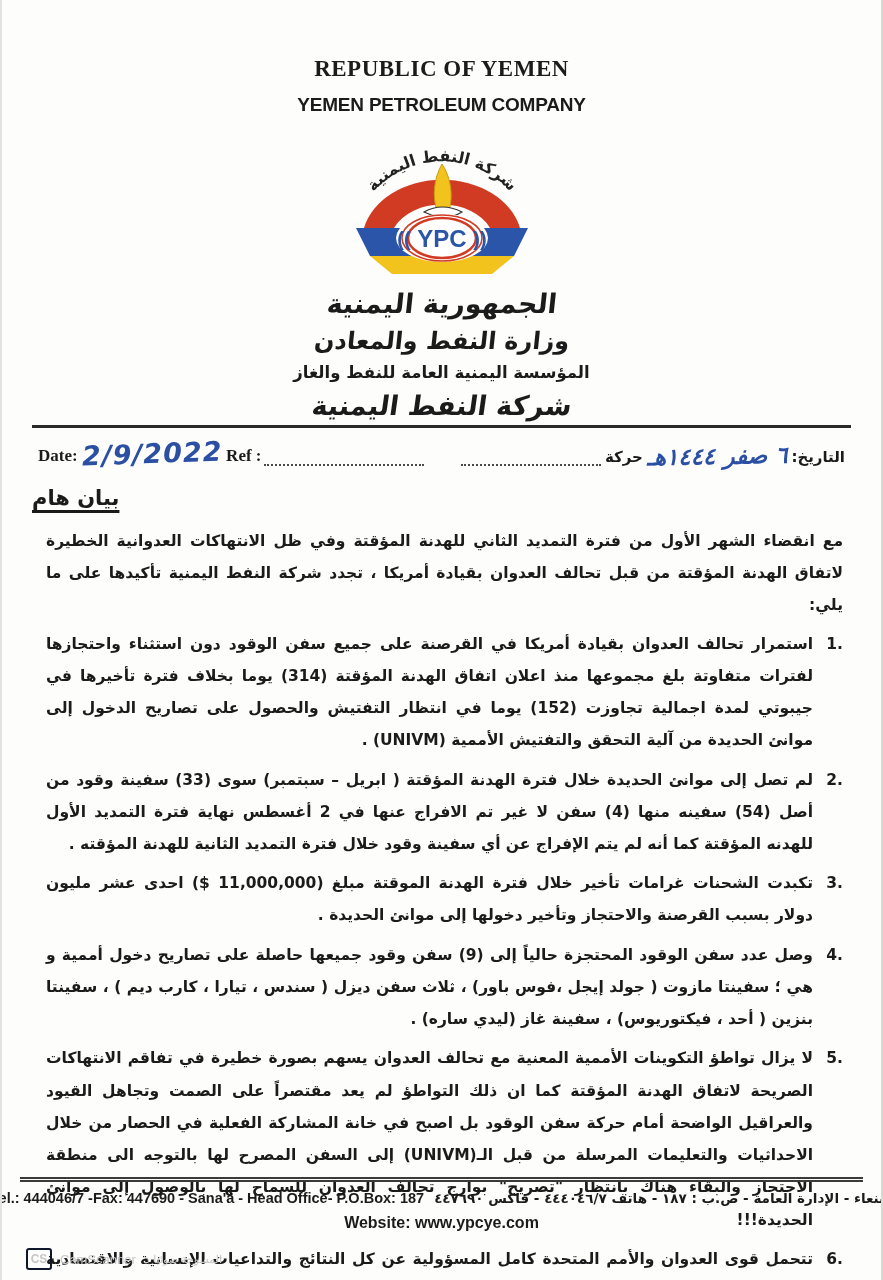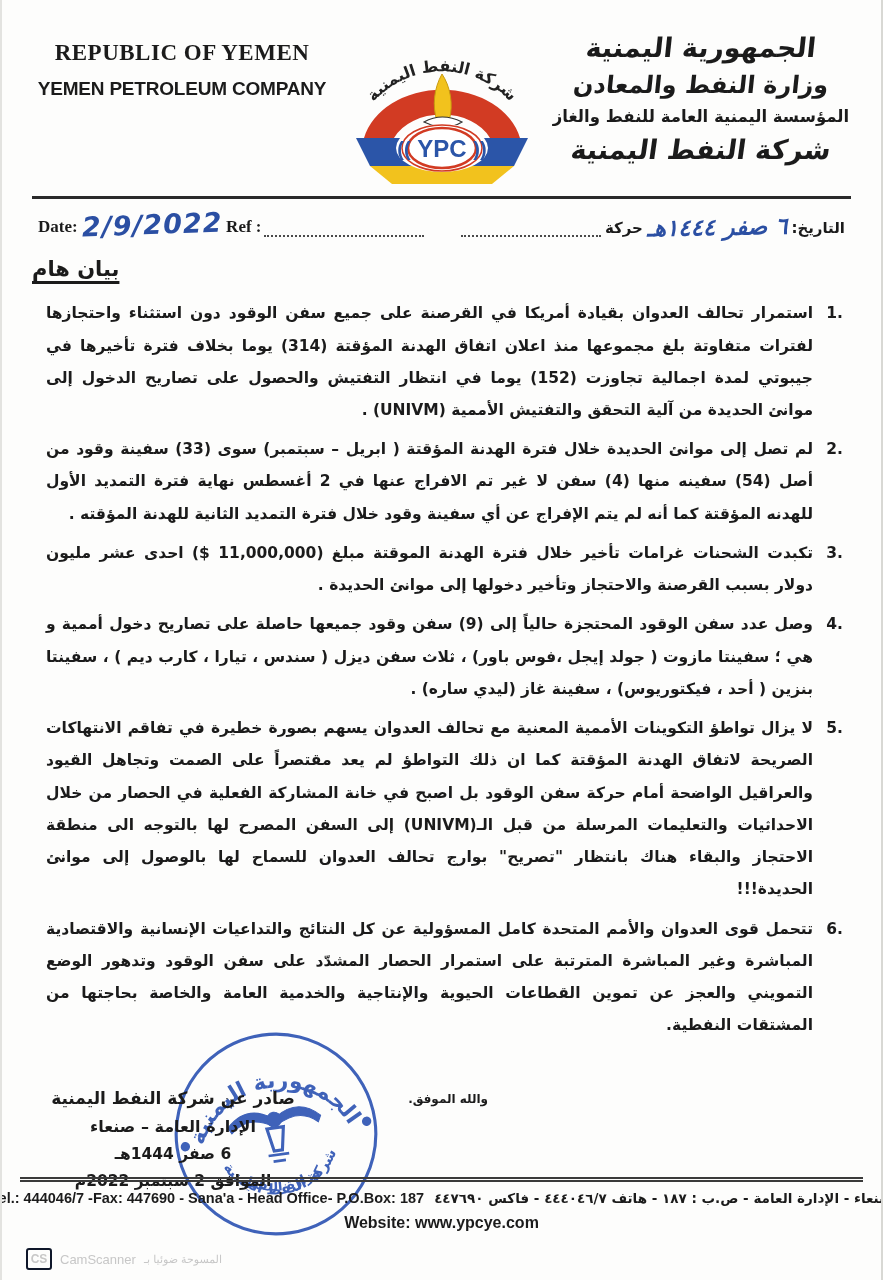--- a/index.html
+++ b/index.html
@@ -11,23 +11,24 @@
     color: #1b1b1b;
     position: relative;
     overflow: hidden;
     border-left: 2px solid #e3e3e0;
     border-right: 2px solid #d8d8d4;
   }
   .page { padding: 26px 30px 0 30px; }
 
   
   .letterhead {
-    display: flex; flex-direction: row; align-items: flex-start;
+    display: flex; flex-direction: column; align-items: center;
     justify-content: space-between; direction: ltr;
     min-height: 166px;
+    margin-top: 16px;
   }
   .lh-left {
     width: 300px; text-align: center; padding-top: 14px;
     font-family: "Liberation Serif", serif; font-weight: bold;
   }
   .lh-left .l1 { font-size: 23px; letter-spacing: .5px; margin-bottom: 12px; }
   .lh-left .l2 { font-size: 21px; margin-bottom: 12px; }
   .lh-left .l3 { font-size: 20px; margin-bottom: 12px; }
   .lh-left .l4 { font-family: "Liberation Sans", sans-serif; font-size: 19px; font-weight: 900; letter-spacing: -0.2px; }
   .lh-logo { width: 210px; display: flex; justify-content: center; }
@@ -185,20 +186,21 @@
       <span class="ar-label">التاريخ:</span>
       <span class="hand hand-ar">٦ صفر ١٤٤٤هـ</span>
       <span class="ar-label">حركة</span>
       <span class="dotted" style="width:140px"></span>
     </div>
   </div>
 
   <h1 class="doc-title">بيان هام</h1>
 
   <div class="body-text">
+    <p class="intro">مع انقضاء الشهر الأول من فترة التمديد الثاني للهدنة المؤقتة وفي ظل الانتهاكات العدوانية الخطيرة لاتفاق الهدنة المؤقتة من قبل تحالف العدوان بقيادة أمريكا ، تجدد شركة النفط اليمنية تأكيدها على ما يلي:</p>
     <ol class="points">
       <li>استمرار تحالف العدوان بقيادة أمريكا في القرصنة على جميع سفن الوقود دون استثناء واحتجازها لفترات متفاوتة بلغ مجموعها منذ اعلان اتفاق الهدنة المؤقتة (314) يوما بخلاف فترة تأخيرها في جيبوتي لمدة اجمالية تجاوزت (152) يوما في انتظار التفتيش والحصول على تصاريح الدخول إلى موانئ الحديدة من آلية التحقق والتفتيش الأممية (UNIVM) .</li>
       <li>لم تصل إلى موانئ الحديدة خلال فترة الهدنة المؤقتة ( ابريل – سبتمبر) سوى (33) سفينة وقود من أصل (54) سفينه منها (4) سفن لا غير تم الافراج عنها في 2 أغسطس نهاية فترة التمديد الأول للهدنه المؤقتة كما أنه لم يتم الإفراج عن أي سفينة وقود خلال فترة التمديد الثانية للهدنة المؤقته .</li>
       <li>تكبدت الشحنات غرامات تأخير خلال فترة الهدنة الموقتة مبلغ (11,000,000 $) احدى عشر مليون دولار بسبب القرصنة والاحتجاز وتأخير دخولها إلى موانئ الحديدة .</li>
       <li>وصل عدد سفن الوقود المحتجزة حالياً إلى (9) سفن وقود جميعها حاصلة على تصاريح دخول أممية و هي ؛ سفينتا مازوت ( جولد إيجل ،فوس باور) ، ثلاث سفن ديزل ( سندس ، تيارا ، كارب ديم ) ، سفينتا بنزين ( أحد ، فيكتوريوس) ، سفينة غاز (ليدي ساره) .</li>
       <li>لا يزال تواطؤ التكوينات الأممية المعنية مع تحالف العدوان يسهم بصورة خطيرة في تفاقم الانتهاكات الصريحة لاتفاق الهدنة المؤقتة كما ان ذلك التواطؤ لم يعد مقتصراً على الصمت وتجاهل القيود والعراقيل الواضحة أمام حركة سفن الوقود بل اصبح في خانة المشاركة الفعلية في الحصار من خلال الاحداثيات والتعليمات المرسلة من قبل الـ(UNIVM) إلى السفن المصرح لها بالتوجه الى منطقة الاحتجاز والبقاء هناك بانتظار "تصريح" بوارج تحالف العدوان للسماح لها بالوصول إلى موانئ الحديدة!!!</li>
       <li>تتحمل قوى العدوان والأمم المتحدة كامل المسؤولية عن كل النتائج والتداعيات الإنسانية والاقتصادية المباشرة وغير المباشرة المترتبة على استمرار الحصار المشدّد على سفن الوقود وتدهور الوضع التمويني والعجز عن تموين القطاعات الحيوية والإنتاجية والخدمية العامة والخاصة بحاجتها من المشتقات النفطية.</li>
     </ol>
   </div>
 

